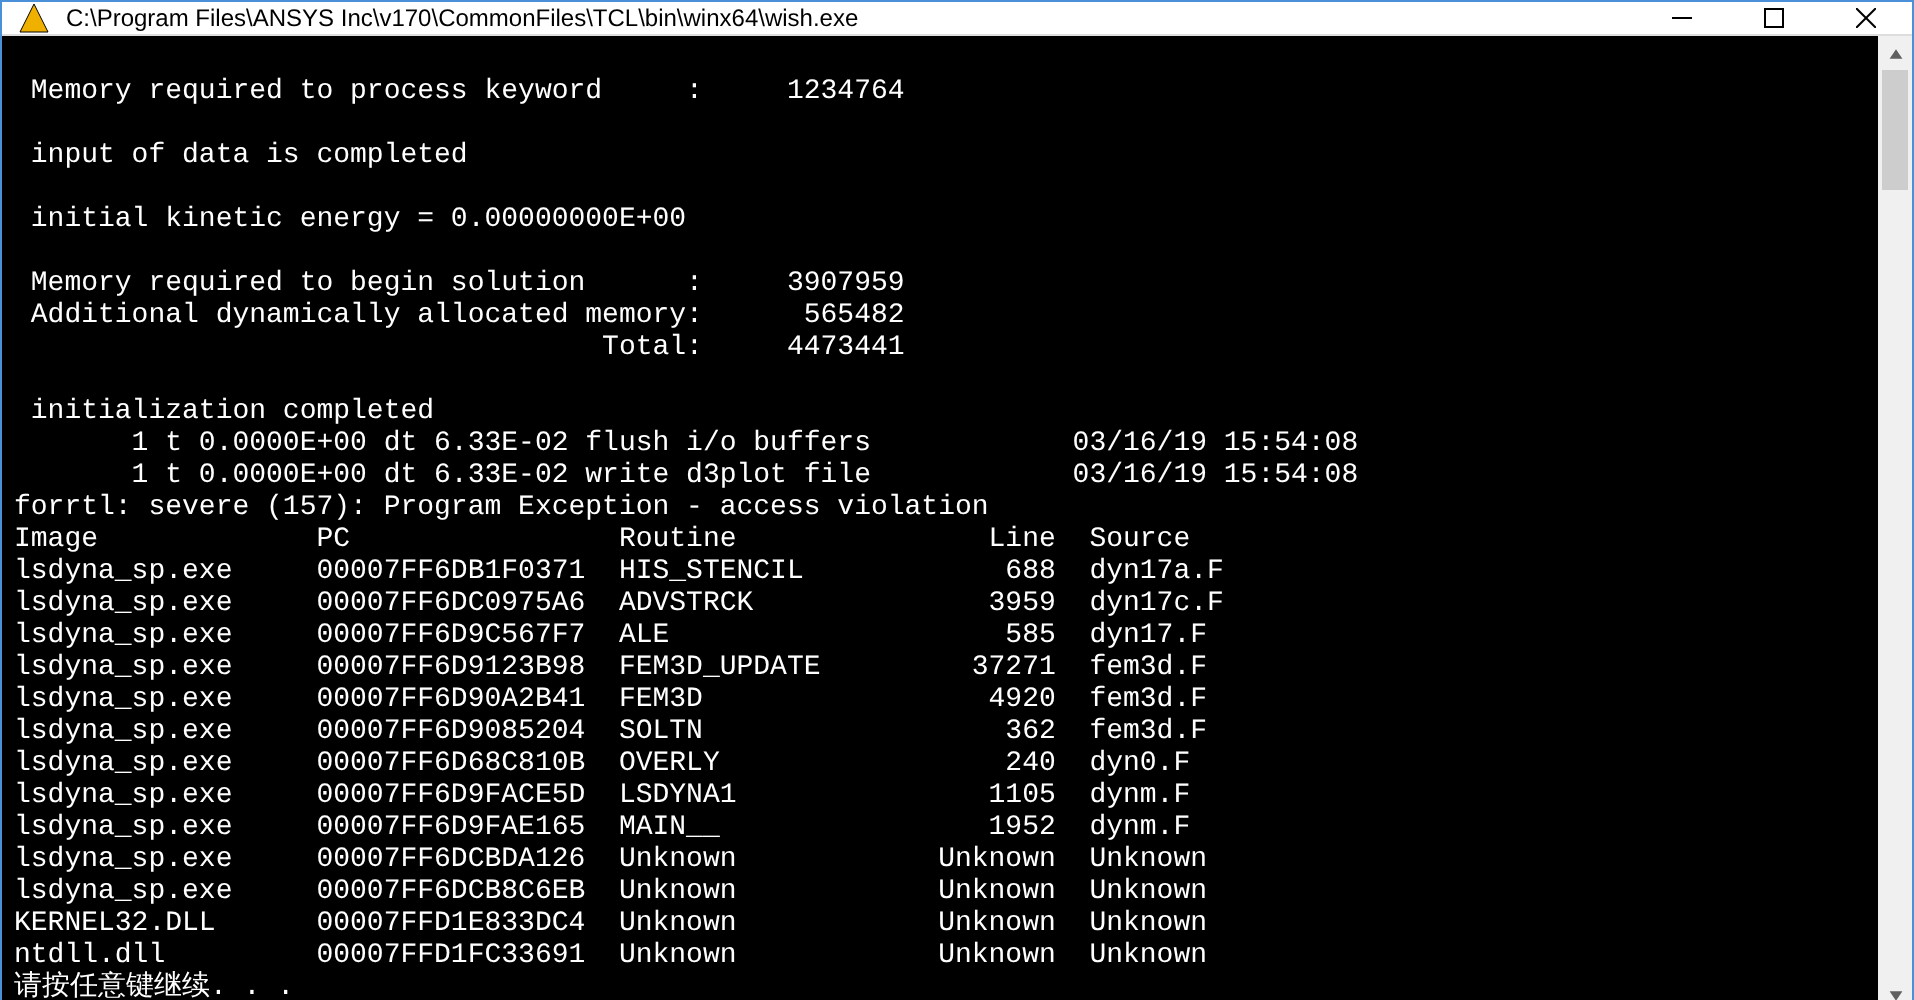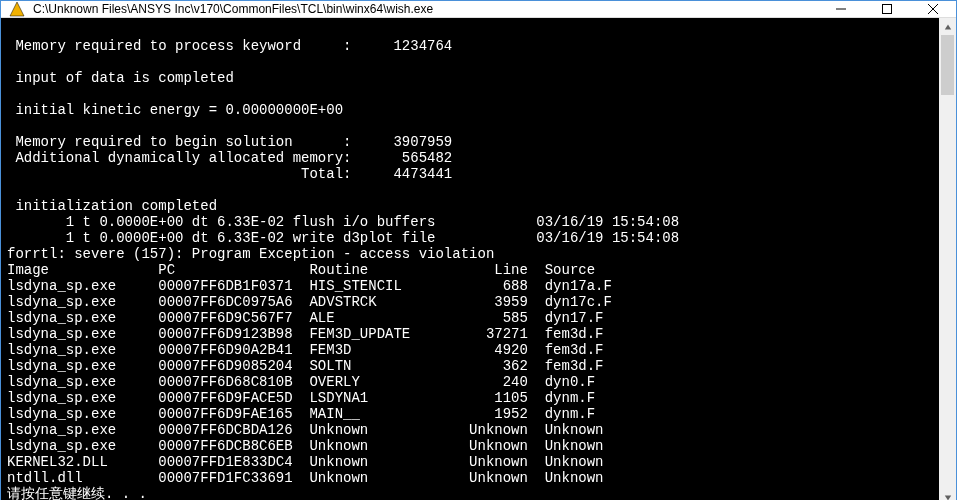--- a/index.html
+++ b/index.html
@@ -22,21 +22,21 @@
 </head>
 <body>
 
 <div class="window">
   <div class="titlebar">
     <span class="icon">
       <svg viewBox="0 0 16 16">
           <polygon points="8,1 15,15 1,15" fill="#f0b000" stroke="#000" stroke-width="0.5"></polygon>
         </svg>
     </span>
-    <span class="title">C:\Unknown Files\ANSYS Inc\v170\CommonFiles\TCL\bin\winx64\wish.exe</span>
+    <span class="title">C:\Program Files\ANSYS Inc\v170\CommonFiles\TCL\bin\winx64\wish.exe</span>
     <div class="win-controls">
       <button class="win-btn">
         <svg viewBox="0 0 10 10">
             <line x1="0" y1="5" x2="10" y2="5" stroke="#000" stroke-width="1"></line>
           </svg>
       </button>
       <button class="win-btn">
         <svg viewBox="0 0 10 10">
             <rect x="0.5" y="0.5" width="9" height="9" fill="none" stroke="#000" stroke-width="1"></rect>
           </svg>

